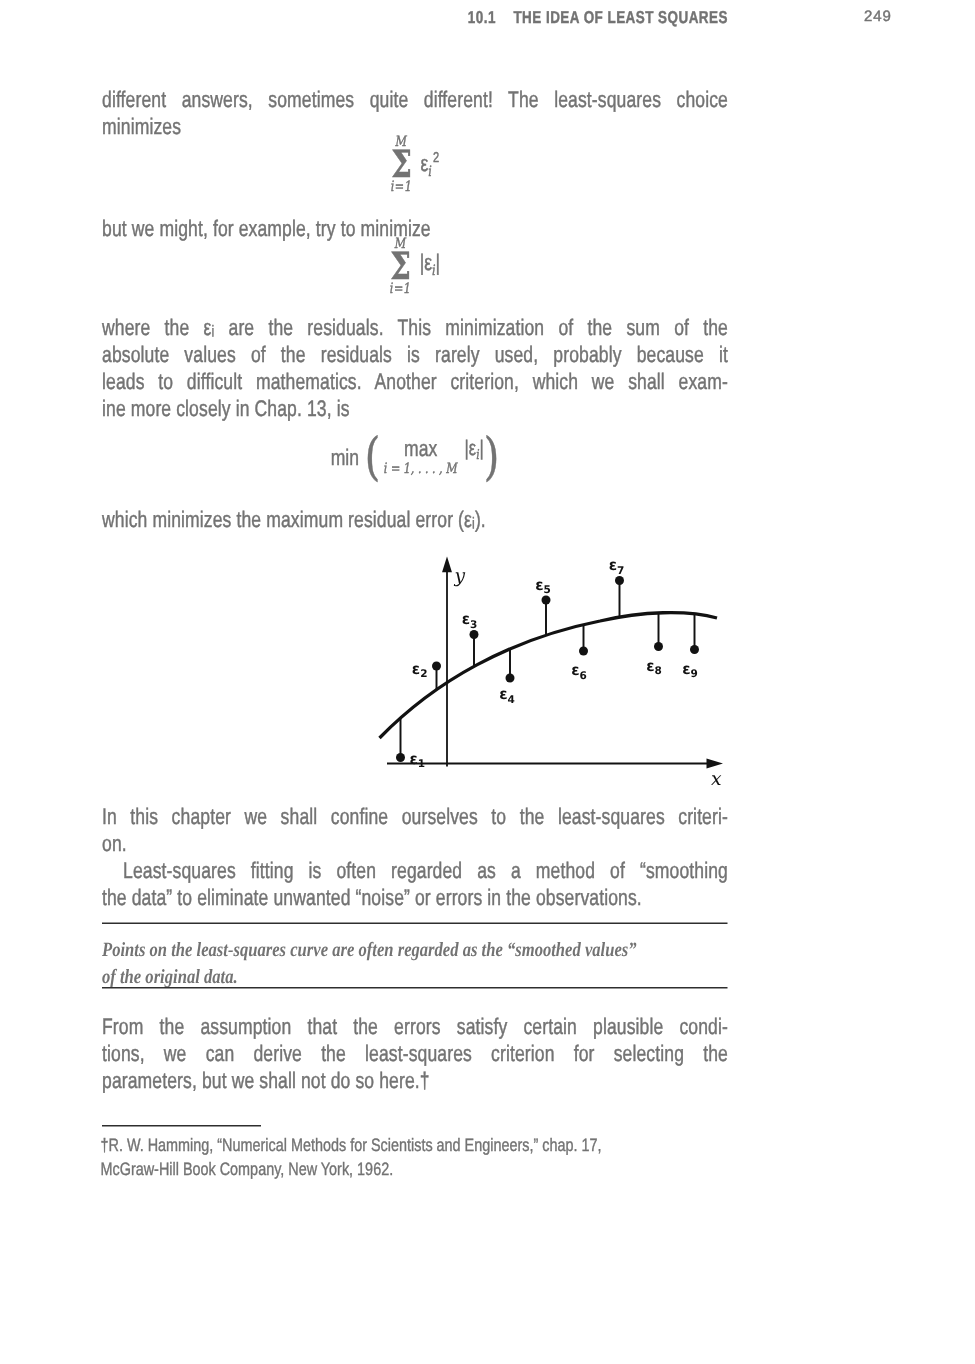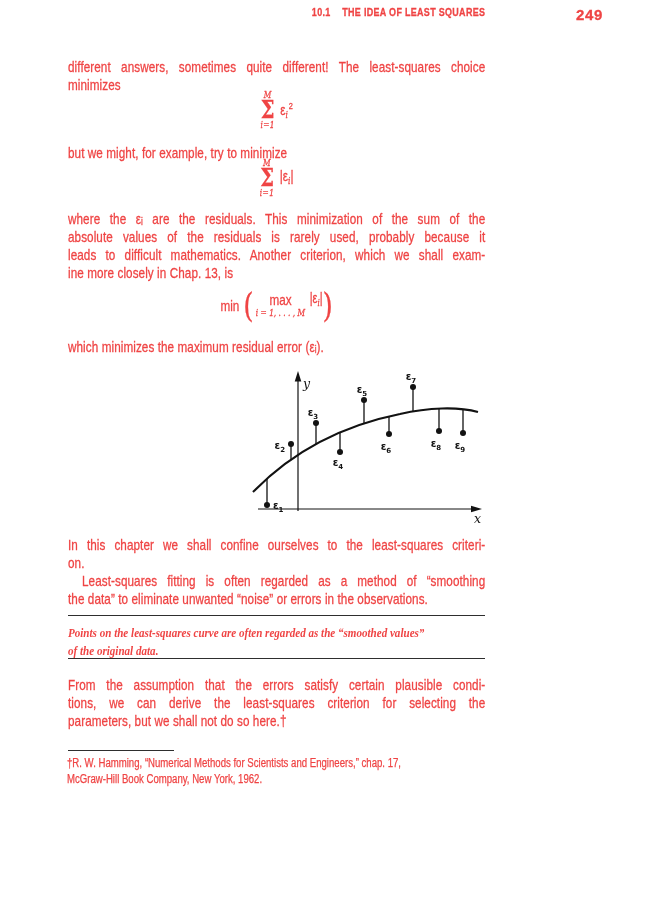--- a/index.html
+++ b/index.html
@@ -1,31 +1,31 @@
 <!DOCTYPE html>
 <html><head>
 <meta charset="utf-8">
 <style>
   html,body { margin:0; padding:0; background:#ffffff; }
   .page {
     position:relative; width:650px; height:872px; background:#ffffff;
-    font-family:"Liberation Sans","DejaVu Sans",sans-serif; color:#ef4444;
+    font-family:"Liberation Sans","DejaVu Sans",sans-serif; color:#737373;
     overflow:hidden;
   }
   
   .cond { transform:scaleX(0.78); transform-origin:0 0; width:535px; -webkit-text-stroke:0.3px; }
 
   .running-head {
     position:absolute; top:6px; left:68px; text-align:right;
     font-size:11.5px; font-weight:700; letter-spacing:0.4px;
   }
   .rh-title { margin-left:15px; }
   .page-number {
     position:absolute; top:6px; left:576px;
-    font-size:15px; font-weight:700; letter-spacing:0.6px; -webkit-text-stroke:0.3px;
+    font-size:10px; font-weight:400; letter-spacing:0.6px; -webkit-text-stroke:0.3px;
   }
 
   .para { position:absolute; left:68px; font-size:15px; line-height:18px; letter-spacing:0.1px; }
   .line { white-space:normal; }
   .line.just { text-align:justify; text-align-last:justify; }
   .line.indent { padding-left:18px; }
 
   .formula {
     position:absolute; left:68px; width:535px; display:flex;
     justify-content:center; align-items:center;

